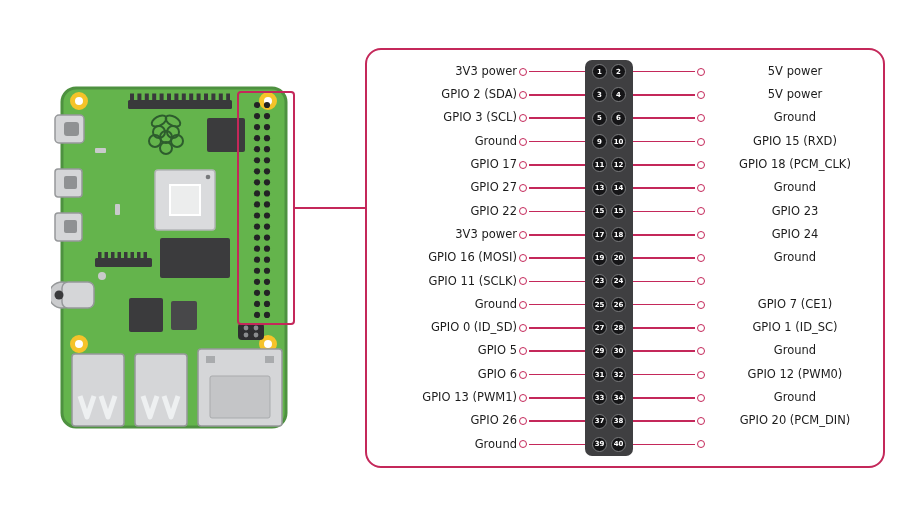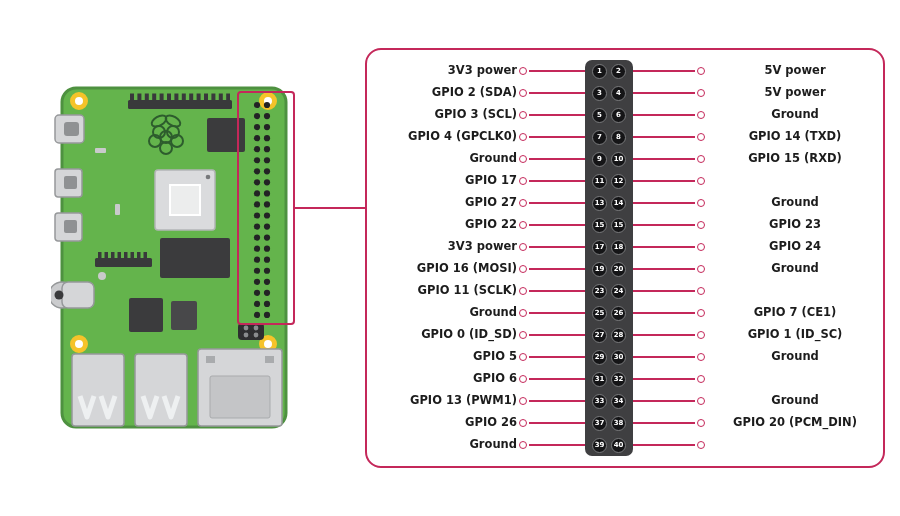--- a/index.html
+++ b/index.html
@@ -13,21 +13,21 @@
     background:var(--accent); }
 
   .pinout-panel { position:absolute; left:365px; top:48px; width:520px; height:420px;
     border:2px solid var(--accent); border-radius:16px; background:#fff; }
   .header-strip { position:absolute; left:218px; top:10px; width:48px; height:396px;
     background:var(--strip-dark); border-radius:7px; }
   .pinout-rows { position:absolute; left:0; right:0; top:10px; height:396px;
     display:flex; flex-direction:column; }
   .pin-row { flex:1; display:grid;
     grid-template-columns:150px 12px 56px 48px 62px 12px 1fr; align-items:center; }
-  .lbl { font-size:11.5px; font-weight:bold; color:var(--label-text);
+  .lbl { font-size:11.5px; font-weight:normal; color:var(--label-text);
     white-space:nowrap; line-height:1; }
   .lbl.left { text-align:right; }
   .lbl.right { text-align:center; }
   .node { width:8px; height:8px; border:1.5px solid var(--accent); border-radius:50%;
     background:#fff; margin:0 auto; }
   .wire { height:1.6px; background:var(--accent); width:100%; }
   .pins { display:flex; justify-content:center; gap:4px; }
   .pin { width:15px; height:15px; border-radius:50%; background:var(--pin-dark);
     border:1px solid #7a7b7d; color:#fff; font-size:7px; font-weight:bold;
     display:flex; align-items:center; justify-content:center; }
@@ -211,32 +211,20 @@
     <div class="wire"></div>
     <div class="pins">
       <div class="pin">5</div>
       <div class="pin">6</div>
     </div>
     <div class="wire"></div>
     <div class="node"></div>
     <div class="lbl right">Ground</div>
   </div>
         <div class="pin-row">
-    <div class="lbl left">GPIO 4 (GPCLK0)</div>
-    <div class="node"></div>
-    <div class="wire"></div>
-    <div class="pins">
-      <div class="pin">7</div>
-      <div class="pin">8</div>
-    </div>
-    <div class="wire"></div>
-    <div class="node"></div>
-    <div class="lbl right">GPIO 14 (TXD)</div>
-  </div>
-        <div class="pin-row">
     <div class="lbl left">Ground</div>
     <div class="node"></div>
     <div class="wire"></div>
     <div class="pins">
       <div class="pin">9</div>
       <div class="pin">10</div>
     </div>
     <div class="wire"></div>
     <div class="node"></div>
     <div class="lbl right">GPIO 15 (RXD)</div>
@@ -244,20 +232,21 @@
         <div class="pin-row">
     <div class="lbl left">GPIO 17</div>
     <div class="node"></div>
     <div class="wire"></div>
     <div class="pins">
       <div class="pin">11</div>
       <div class="pin">12</div>
     </div>
     <div class="wire"></div>
     <div class="node"></div>
+    <div class="lbl right">GPIO 18 (PCM_CLK)</div>
   </div>
         <div class="pin-row">
     <div class="lbl left">GPIO 27</div>
     <div class="node"></div>
     <div class="wire"></div>
     <div class="pins">
       <div class="pin">13</div>
       <div class="pin">14</div>
     </div>
     <div class="wire"></div>
@@ -350,20 +339,21 @@
         <div class="pin-row">
     <div class="lbl left">GPIO 6</div>
     <div class="node"></div>
     <div class="wire"></div>
     <div class="pins">
       <div class="pin">31</div>
       <div class="pin">32</div>
     </div>
     <div class="wire"></div>
     <div class="node"></div>
+    <div class="lbl right">GPIO 12 (PWM0)</div>
   </div>
         <div class="pin-row">
     <div class="lbl left">GPIO 13 (PWM1)</div>
     <div class="node"></div>
     <div class="wire"></div>
     <div class="pins">
       <div class="pin">33</div>
       <div class="pin">34</div>
     </div>
     <div class="wire"></div>

